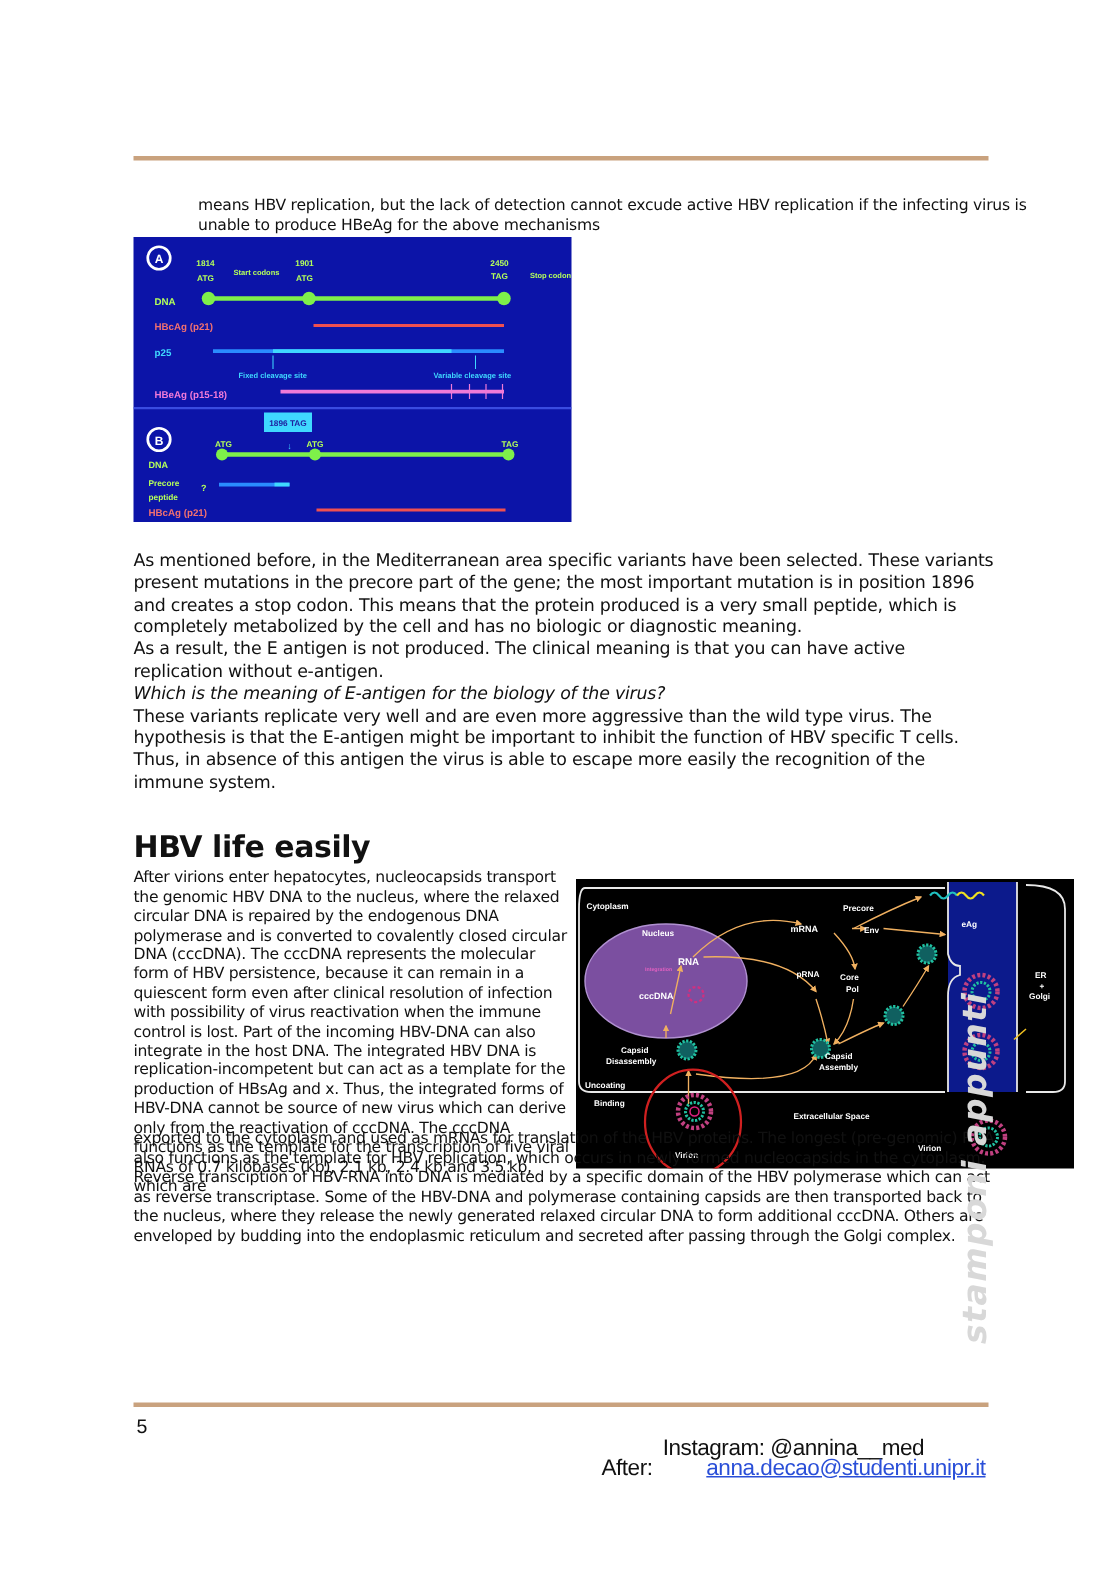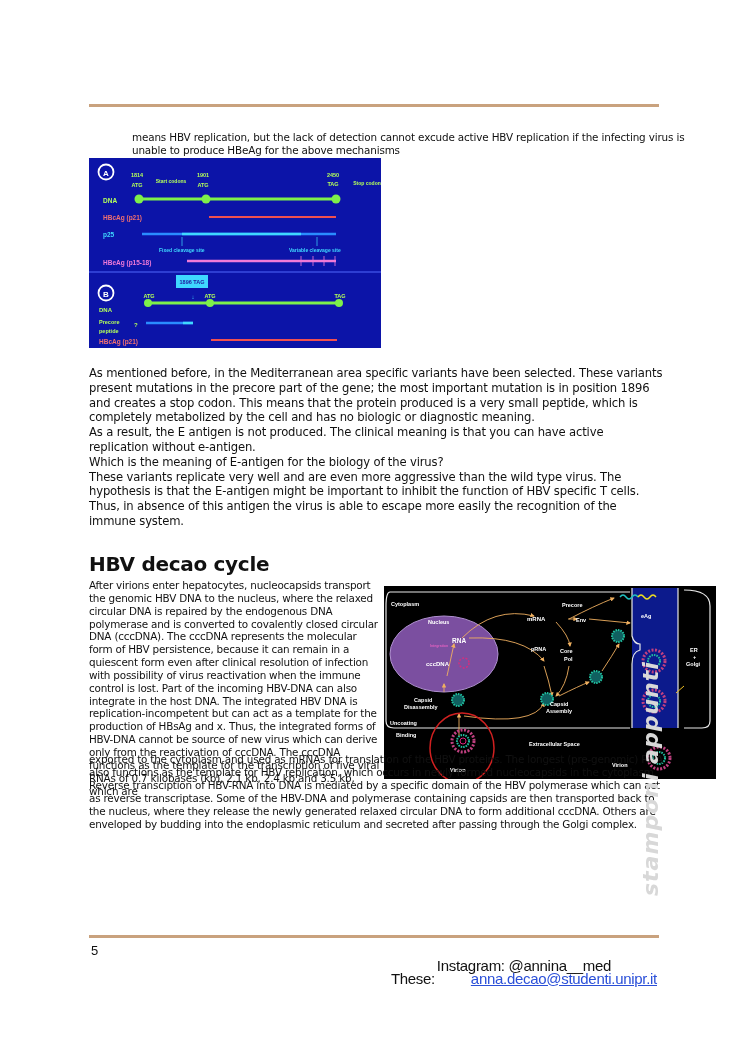--- a/index.html
+++ b/index.html
@@ -6,21 +6,21 @@
   body {
     width: 744px; height: 1052px; background: #ffffff; position: relative; overflow: hidden;
     font-family: "DejaVu Sans", sans-serif; color: #111;
   }
   .rule { position: absolute; left: 89px; width: 570px; height: 3px; background: #c9a27e; }
   .rule.top { top: 104px; }
   .rule.bottom { top: 935px; }
   .txt { position: absolute; left: 89px; width: 575px; font-size: 11.2px; line-height: 14.6px; letter-spacing: -0.15px; }
   .t1 { top: 131px; font-size: 10.4px; line-height: 13.4px; margin-left: 43px; }
   .p2 { top: 366px; font-size: 11.6px; line-height: 14.8px; }
-  .p2 .it { }
+  .p2 .it { font-style: italic; }
   .heading { position: absolute; left: 89px; top: 552px; font-size: 20px; font-weight: bold; letter-spacing: -0.3px; }
   .lc-left { position: absolute; left: 89px; top: 579px; width: 292px; font-size: 10.4px; line-height: 12.85px; letter-spacing: -0.2px; }
   .lc-full { position: absolute; left: 89px; top: 753px; width: 575px; font-size: 10.4px; line-height: 13.1px; letter-spacing: -0.2px; }
   .fig1 { position: absolute; left: 89px; top: 158px; width: 292px; height: 190px; background: #0c14a8; }
   .fig2 { position: absolute; left: 384px; top: 586px; width: 332px; height: 193px; background: #000; }
   .watermark { position: absolute; left: 612px; top: 540px; width: 30px; height: 360px; }
   .watermark span {
     position: absolute; left: 0; top: 0; transform-origin: 0 0; transform: translate(26px, 356px) rotate(-90deg);
     font-size: 22px; font-weight: bold; font-style: italic; color: #d8d8d8; white-space: nowrap; letter-spacing: 1px;
   }
@@ -98,21 +98,21 @@
   </svg>
 </div>
 
 <div class="txt p2">
   <div>As mentioned before, in the Mediterranean area specific variants have been selected. These variants present mutations in the precore part of the gene; the most important mutation is in position 1896 and creates a stop codon. This means that the protein produced is a very small peptide, which is completely metabolized by the cell and has no biologic or diagnostic meaning.</div>
   <div>As a result, the E antigen is not produced. The clinical meaning is that you can have active replication without e-antigen.</div>
   <div class="it">Which is the meaning of E-antigen for the biology of the virus?</div>
   <div>These variants replicate very well and are even more aggressive than the wild type virus. The hypothesis is that the E-antigen might be important to inhibit the function of HBV specific T cells. Thus, in absence of this antigen the virus is able to escape more easily the recognition of the immune system.</div>
 </div>
 
-<div class="heading">HBV decao cycle</div>
+<div class="heading">HBV life easily</div>
 
 <div class="lc-left">After virions enter hepatocytes, nucleocapsids transport the genomic HBV DNA to the nucleus, where the relaxed circular DNA is repaired by the endogenous DNA polymerase and is converted to covalently closed circular DNA (cccDNA). The cccDNA represents the molecular form of HBV persistence, because it can remain in a quiescent form even after clinical resolution of infection with possibility of virus reactivation when the immune control is lost. Part of the incoming HBV-DNA can also integrate in the host DNA. The integrated HBV DNA is replication-incompetent but can act as a template for the production of HBsAg and x. Thus, the integrated forms of HBV-DNA cannot be source of new virus which can derive only from the reactivation of cccDNA. The cccDNA functions as the template for the transcription of five viral RNAs of 0.7 kilobases (kb), 2.1 kb, 2.4 kb and 3.5 kb, which are</div>
 
 <div class="fig2">
   <svg width="332" height="193" viewBox="0 0 332 193">
     <defs>
       <marker id="arr" markerWidth="5" markerHeight="5" refX="4" refY="2.5" orient="auto">
         <path d="M0,0 L5,2.5 L0,5 z" fill="#f0b060"></path>
       </marker>
     </defs>
@@ -195,14 +195,14 @@
 <div class="lc-full">exported to the cytoplasm and used as mRNAs for translation of the HBV proteins. The longest (pre-genomic) RNA also functions as the template for HBV replication, which occurs in newly formed nucleocapsids in the cytoplasm. Reverse transciption of HBV-RNA into DNA is mediated by a specific domain of the HBV polymerase which can act as reverse transcriptase. Some of the HBV-DNA and polymerase containing capsids are then transported back to the nucleus, where they release the newly generated relaxed circular DNA to form additional cccDNA. Others are enveloped by budding into the endoplasmic reticulum and secreted after passing through the Golgi complex.</div>
 
 <div class="watermark">
     <span>stamponi appunti</span>
   </div>
 
 <div class="rule bottom"></div>
 <div class="pagenum">5</div>
 <div class="footer">
   <div>Instagram: @annina__med</div>
-  <div><span>These: </span><a>anna.decao@studenti.unipr.it</a></div>
+  <div><span>After: </span><a>anna.decao@studenti.unipr.it</a></div>
 </div>
 
 </body></html>

